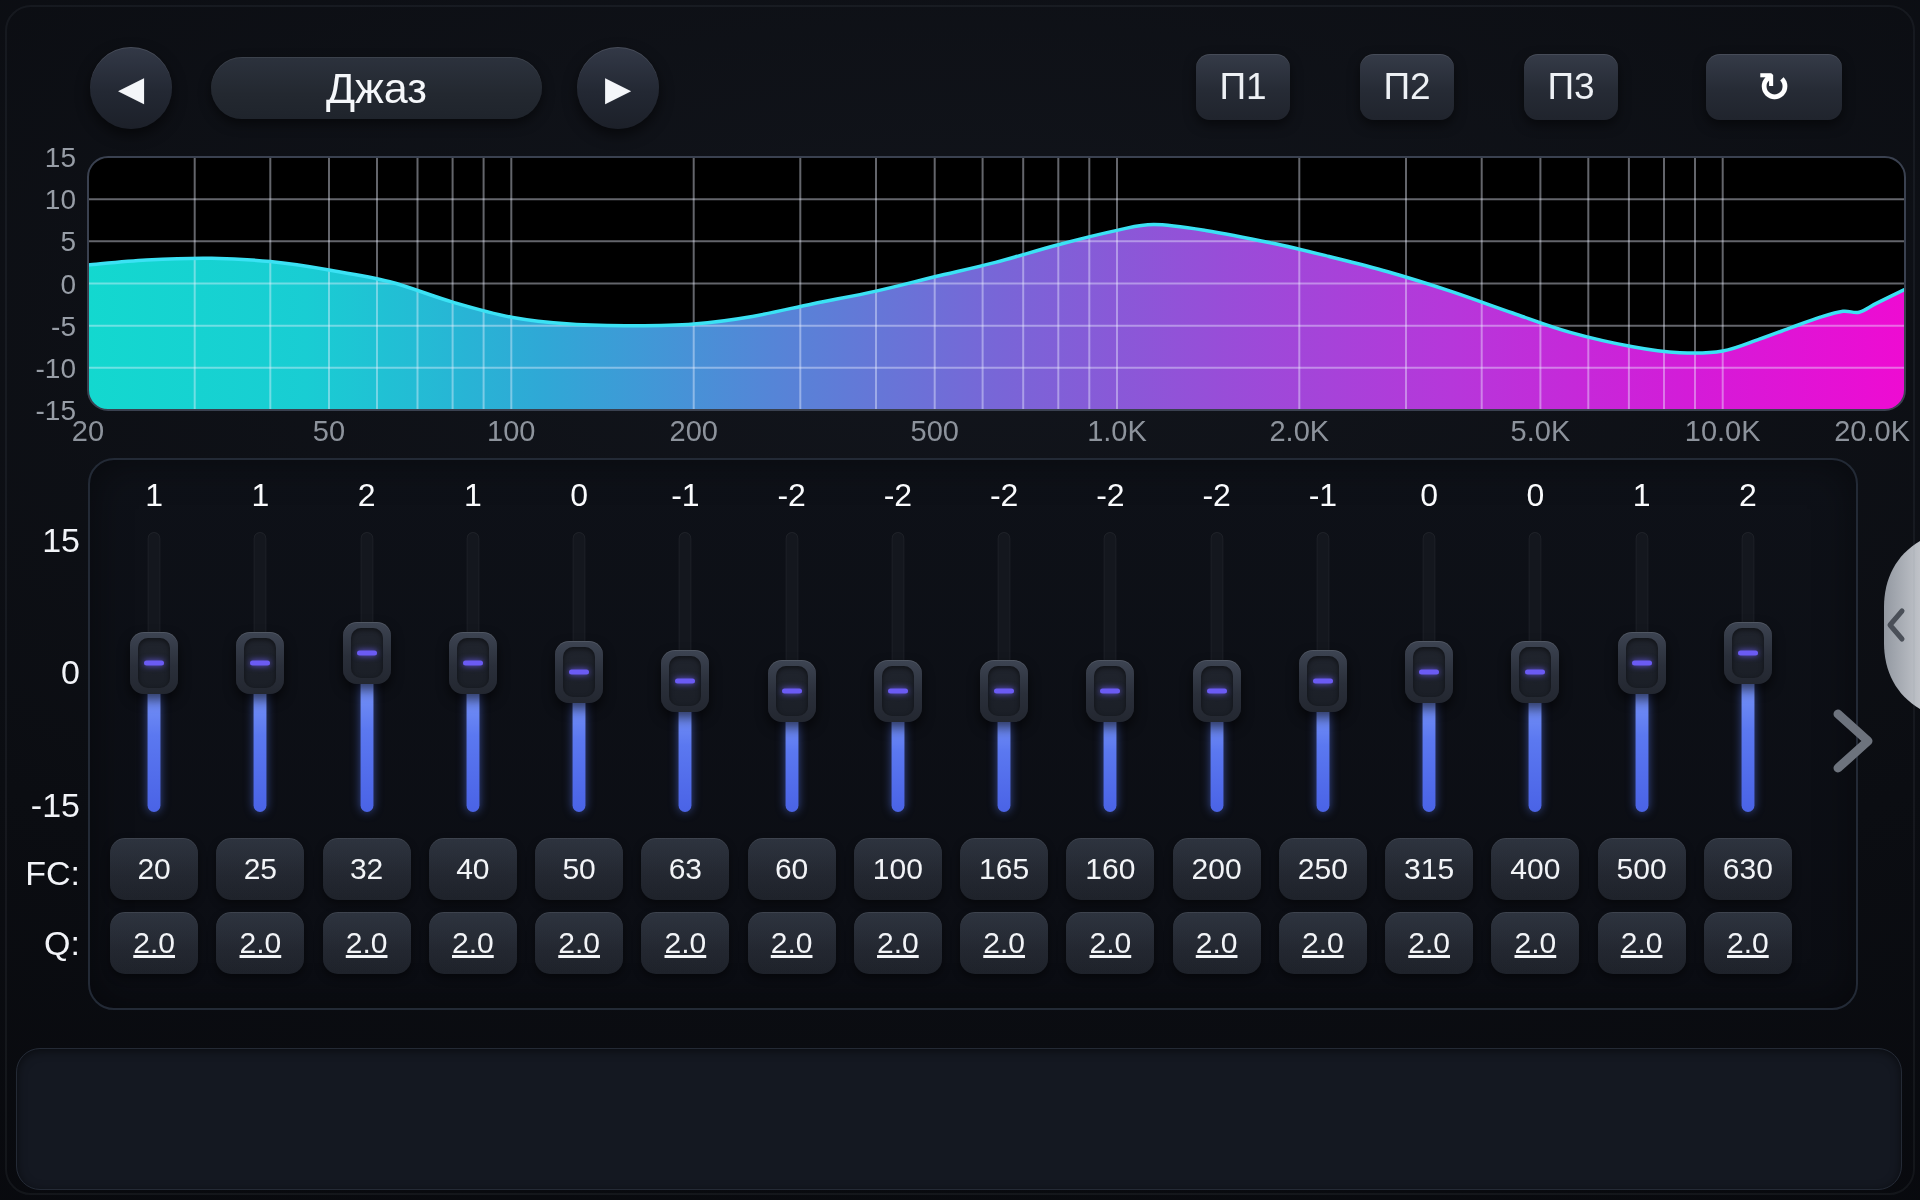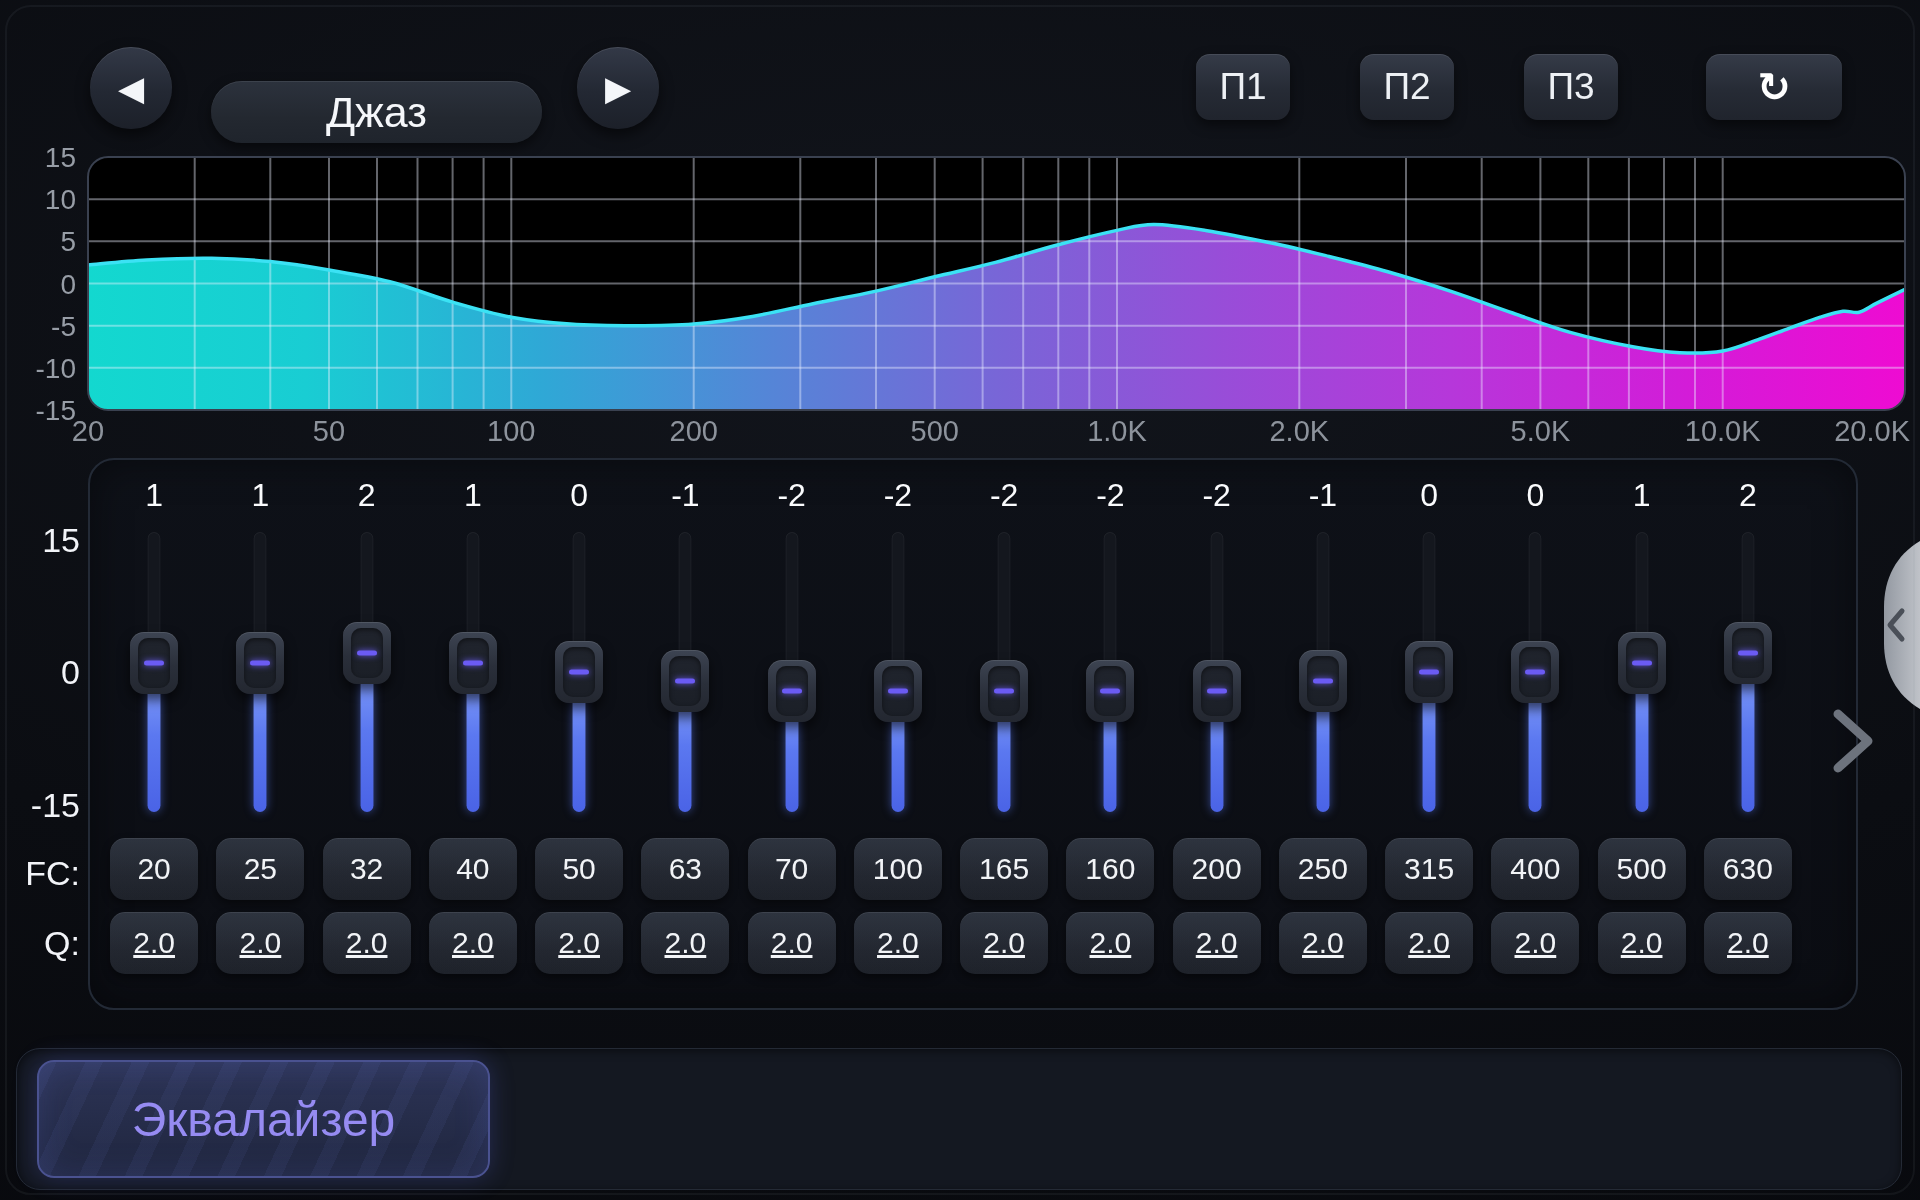--- a/index.html
+++ b/index.html
@@ -15,21 +15,21 @@
     position:absolute;width:82px;height:82px;border-radius:50%;top:47px;
     background:linear-gradient(180deg,#333947 0%,#232833 55%,#1c2029 100%);
     box-shadow:0 6px 14px rgba(0,0,0,.55), inset 0 1px 0 rgba(255,255,255,.10);
     display:flex;align-items:center;justify-content:center;
     font-family:"DejaVu Sans",sans-serif;font-size:34px;color:#f4f6f9;
   }
   .preset-pill{
     position:absolute;left:211px;top:57px;width:331px;height:62px;border-radius:31px;
     background:linear-gradient(180deg,#2c323d 0%,#232830 60%,#1f242c 100%);
     box-shadow:0 5px 12px rgba(0,0,0,.5), inset 0 1px 0 rgba(255,255,255,.08);
-    display:flex;align-items:center;justify-content:center;font-size:43px;color:#f5f7fa;margin-top:24px;
+    display:flex;align-items:center;justify-content:center;font-size:43px;color:#f5f7fa;
   }
   .mem-btn{
     position:absolute;top:54px;height:66px;border-radius:14px;
     background:linear-gradient(180deg,#353b48 0%,#262b35 55%,#20242d 100%);
     box-shadow:0 5px 12px rgba(0,0,0,.5), inset 0 1px 0 rgba(255,255,255,.09);
     display:flex;align-items:center;justify-content:center;
     font-size:37px;color:#eef1f5;
   }
   .reset-glyph{font-family:"DejaVu Sans",sans-serif;font-size:40px;font-weight:bold;color:#fff;line-height:1;}
 
@@ -286,21 +286,21 @@
           <div class="gain-label">-2</div>
           <div class="slider">
             <div class="track"></div>
             <div class="fill" style="height: 111.333px;"></div>
             <div class="thumb" style="top: 127.667px;">
               <div class="thumb-inner">
                 <div class="thumb-dash"></div>
               </div>
             </div>
           </div>
-          <div class="fcq-btn fc-btn">70</div>
+          <div class="fcq-btn fc-btn">60</div>
           <div class="fcq-btn q-btn">2.0</div>
         </div>
         <div class="band-col">
           <div class="gain-label">-2</div>
           <div class="slider">
             <div class="track"></div>
             <div class="fill" style="height: 111.333px;"></div>
             <div class="thumb" style="top: 127.667px;">
               <div class="thumb-inner">
                 <div class="thumb-dash"></div>
@@ -434,17 +434,16 @@
     </defs>
     <path d="M62 6 C38 20 26 44 26 72 L26 108 C26 136 38 160 62 174 Z" fill="url(#hg)" opacity="0.95"></path>
     <polyline points="44,76 32,90 44,104" fill="none" stroke="#4a4f58" stroke-width="5" stroke-linecap="round" stroke-linejoin="round"></polyline>
   </svg>
 
   <svg id="next-chevron" width="50" height="66" viewBox="0 0 50 66">
     <polyline points="8,6 38,33 8,60" fill="none" stroke="#6d737d" stroke-width="9" stroke-linecap="round" stroke-linejoin="round"></polyline>
   </svg>
 
   <div class="tabbar" id="tabbar">
-      <div class="tab active">Эквалайзер</div>
     </div>
 
   <div class="bezel"></div>
 </div>
 
 </body></html>

